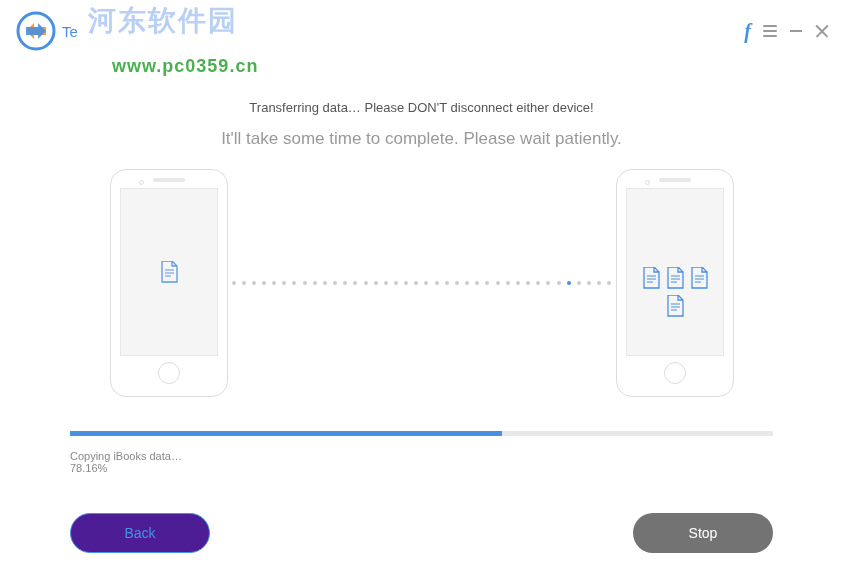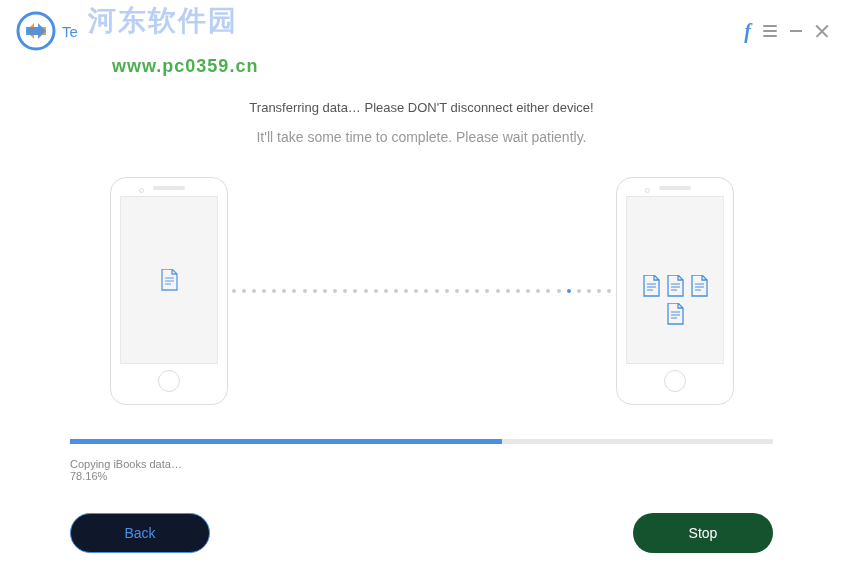--- a/index.html
+++ b/index.html
@@ -19,21 +19,21 @@
     .win-close { position: relative; width: 14px; height: 14px; }
     .win-close::before, .win-close::after { content: ''; position: absolute; width: 16px; height: 1.5px; background: #999; top: 50%; left: 50%; }
     .win-close::before { transform: translate(-50%, -50%) rotate(45deg); }
     .win-close::after { transform: translate(-50%, -50%) rotate(-45deg); }
     
     .watermark-cn { position: absolute; top: 2px; left: 88px; font-size: 28px; font-family: 'SimHei', 'Microsoft YaHei', sans-serif; color: rgba(100, 150, 230, 0.45); font-weight: bold; letter-spacing: 2px; pointer-events: none; }
     .watermark-url { position: absolute; top: 56px; left: 68px; font-size: 18px; font-family: Liberation Sans, sans-serif; color: #4caf50; font-weight: 900; letter-spacing: 1px; pointer-events: none; margin-left: 44px; }
     
     .content { padding: 52px 70px 0; text-align: center; }
     .main-title { font-size: 13px; color: #555; font-weight: 500; margin-bottom: 14px; }
-    .subtitle { font-size: 14px; color: #999; margin-bottom: 26px; }
+    .subtitle { font-size: 17px; color: #999; margin-bottom: 14px; }
     
     .phones-container { display: flex; align-items: center; justify-content: center; gap: 0; position: relative; height: 240px; }
     .phone { width: 118px; height: 228px; border: 1.5px solid #ddd; border-radius: 16px; background: #fff; position: relative; display: flex; flex-direction: column; align-items: center; padding: 8px 0; }
     .phone-speaker { width: 32px; height: 4px; background: #e8e8e8; border-radius: 2px; margin-bottom: 6px; }
     .phone-camera { width: 5px; height: 5px; border-radius: 50%; border: 1px solid #ddd; position: absolute; top: 10px; left: 28px; }
     .phone-screen { width: 98px; height: 168px; background: #f5f5f5; border: 1px solid #e8e8e8; display: flex; align-items: center; justify-content: center; }
     .phone-home { width: 22px; height: 22px; border: 1.5px solid #ddd; border-radius: 50%; margin-top: 6px; }
     
     .doc-icon { width: 18px; height: 22px; display: inline-block; }
     .doc-icon svg { width: 100%; height: 100%; }
@@ -44,22 +44,22 @@
     .dot { width: 4px; height: 4px; background: #ccc; border-radius: 50%; }
     .dot.active { background: #4a90e2; }
     
     .progress-section { padding: 0 70px; margin-top: 28px; }
     .progress-bar { width: 100%; height: 5px; background: #e8e8e8; border-radius: 0; overflow: hidden; }
     .progress-fill { height: 100%; background: #4a90e2; }
     .progress-info { display: flex; justify-content: space-between; margin-top: 14px; font-size: 11px; color: #888; flex-direction: column; }
     
     .footer-buttons { position: absolute; bottom: 28px; left: 0; right: 0; padding: 0 70px; display: flex; justify-content: space-between; }
     .btn { width: 140px; height: 40px; border-radius: 20px; font-size: 14px; border: none; cursor: pointer; display: flex; align-items: center; justify-content: center; }
-    .btn-back { background: #0f172a; border: 1.5px solid #4a90e2; color: #4a90e2; }
-    .btn-stop { background: #14532d; color: #fff; }
+    .btn-back { background: #4c1d95; border: 1.5px solid #4a90e2; color: #4a90e2; }
+    .btn-stop { background: #737373; color: #fff; }
   </style>
 </head>
 <body>
 
 <div class="header">
   <div class="header-left">
     <div class="logo">
       <svg viewBox="0 0 44 44">
           <circle cx="22" cy="22" r="18" fill="none" stroke="#4a90e2" stroke-width="3"></circle>
           <path d="M12 22 L20 14 L20 18 L32 18 L32 26 L20 26 L20 30 Z" fill="#ff9933"></path>

